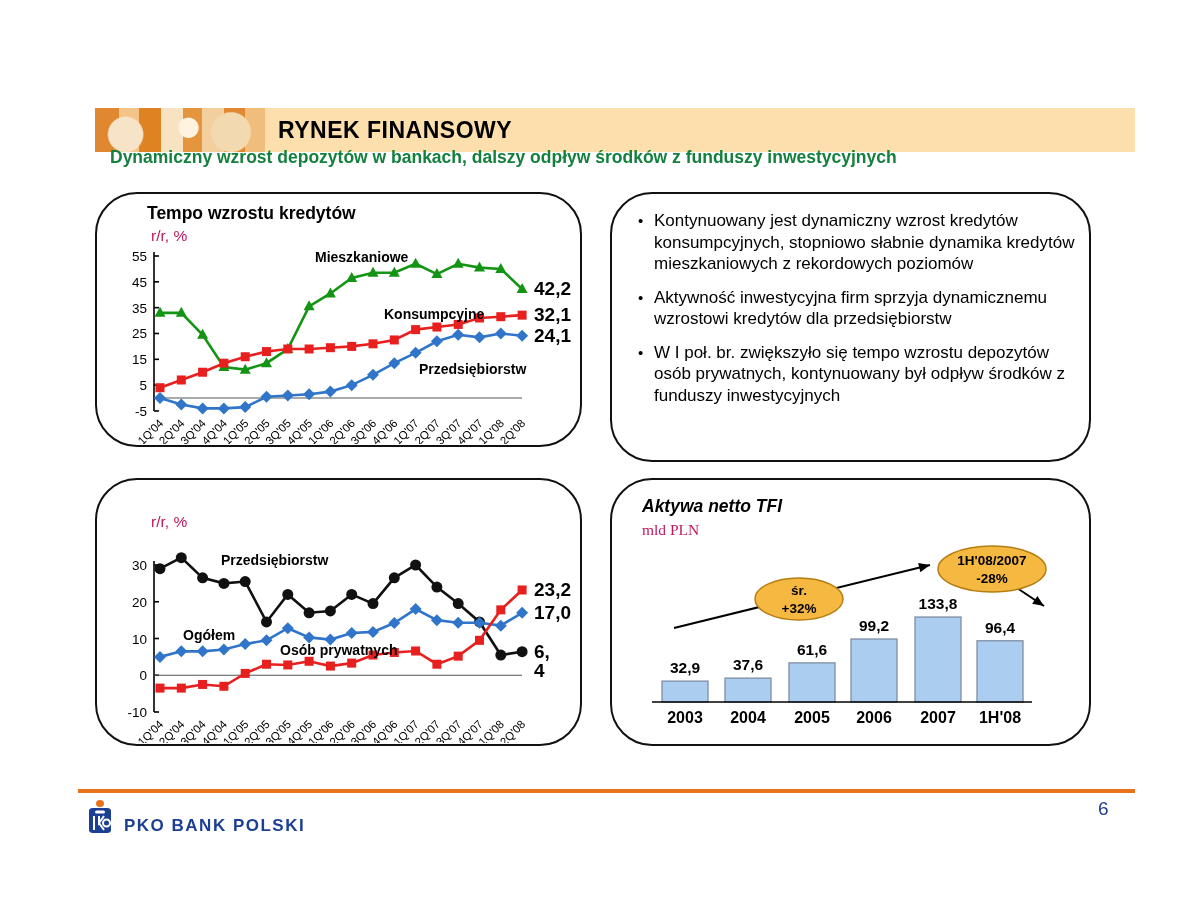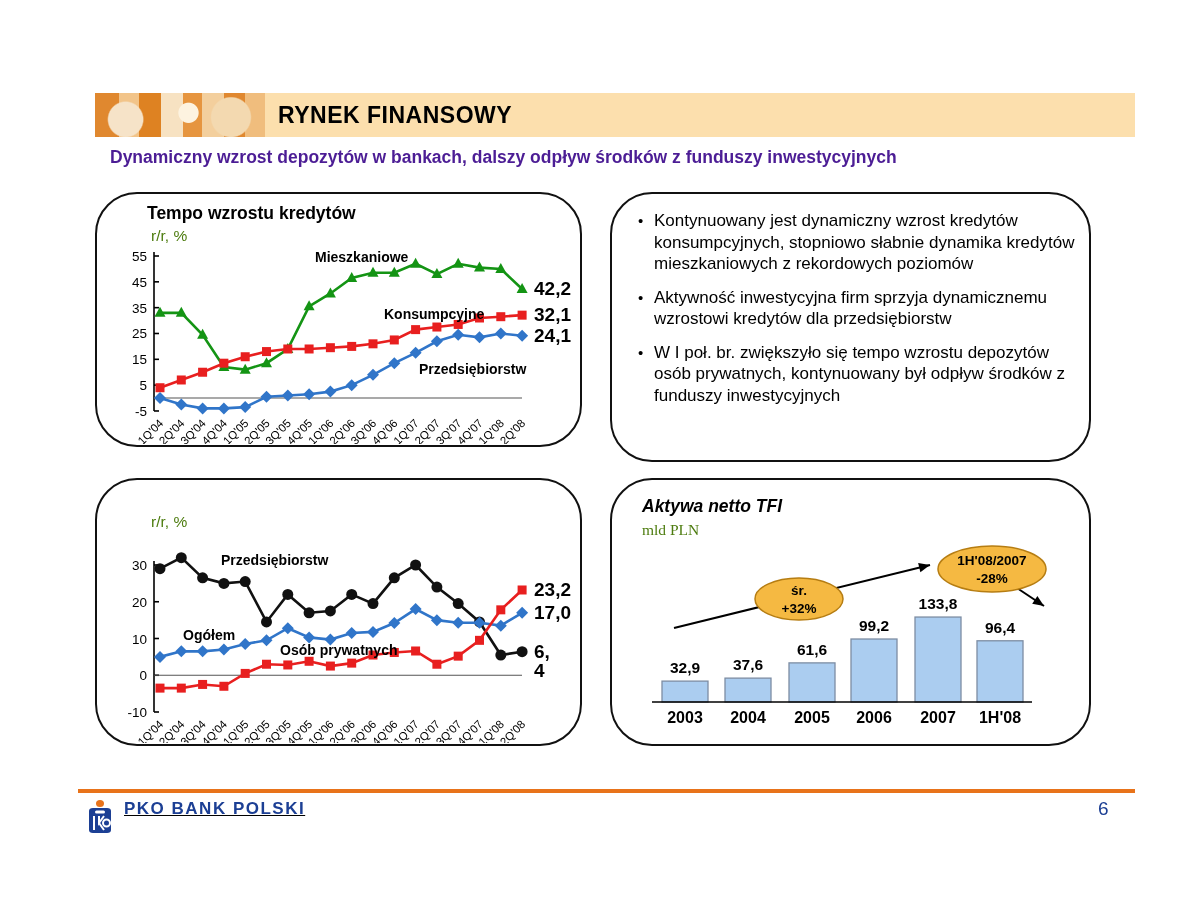--- a/index.html
+++ b/index.html
@@ -1,54 +1,54 @@
 <!DOCTYPE html>
 <html><head>
 <meta charset="utf-8">
 <style>
   * { margin:0; padding:0; box-sizing:border-box; }
   html,body { width:1188px; height:918px; background:#ffffff; font-family:"Liberation Sans", sans-serif; }
   #slide { position:relative; width:1188px; height:918px; background:#fff; overflow:hidden; }
 
   
-  #banner { position:absolute; left:95px; top:93px; width:1040px; height:44px; background:#fcdfad; }
+  #banner { position:absolute; left:95px; top:108px; width:1040px; height:44px; background:#fcdfad; }
   #banner-photo { position:absolute; left:0; top:0; width:170px; height:44px;
     background:
       radial-gradient(circle at 18% 60%, #f6e3c8 0 12%, transparent 13%),
       radial-gradient(circle at 55% 45%, #fdf3e0 0 10%, transparent 11%),
       radial-gradient(circle at 80% 55%, #f3d9b0 0 14%, transparent 15%),
       linear-gradient(90deg,#e0882f 0 14%, #f2c489 14% 26%, #de8222 26% 39%, #f7e2c2 39% 52%, #e6953f 52% 63%, #f3cf9d 63% 76%, #e0882f 76% 88%, #f0bd7d 88% 100%);
   }
   #page-title { position:absolute; left:183px; top:0; height:44px; line-height:44px;
     font-size:23px; font-weight:bold; color:#000; letter-spacing:0.5px; white-space:nowrap; }
-  #subtitle { position:absolute; left:110px; top:147px; font-size:17.5px; font-weight:bold; color:#4c1d95; white-space:nowrap; }
+  #subtitle { position:absolute; left:110px; top:147px; font-size:17.5px; font-weight:bold; color:#15803d; white-space:nowrap; }
 
   
   .panel { position:absolute; background:#fff; border:2.5px solid #111; border-radius:42px; }
   #panel-kredyty  { left:95px;  top:192px; width:487px; height:255px; }
   #panel-comments { left:610px; top:192px; width:481px; height:270px; }
   #panel-depozyty { left:95px;  top:478px; width:487px; height:268px; }
   #panel-tfi      { left:610px; top:478px; width:481px; height:268px; }
 
   .chart-title { position:absolute; left:50px; top:9px;  font-size:17.5px; font-weight:bold; color:#000; }
-  .chart-unit  { position:absolute; left:54px; top:33px; font-size:15.5px; color:#4d7c0f; }
+  .chart-unit  { position:absolute; left:54px; top:33px; font-size:15.5px; color:#be185d; }
   #panel-tfi .chart-title { left:30px; top:16px;font-style:italic; }
   #panel-tfi .chart-unit  { left:30px; top:41px;font-family:Liberation Serif, serif; }
 
   .chart-svg { position:absolute; left:0; top:0; }
   svg text { font-family:"Liberation Sans", sans-serif; }
 
   
   #comment-list { position:absolute; left:26px; top:16px; width:438px; list-style:none; }
   #comment-list li { display:flex; margin-bottom:12px; font-size:17px; line-height:1.27; color:#000; }
   #comment-list .dot { flex:0 0 16px; font-size:15px; padding-top:1px; }
 
   
   #footer-divider { position:absolute; left:78px; top:789px; width:1057px; height:4px; background:#e8731a; }
-  #pko-logo { position:absolute; left:85px; top:799px; display:flex; align-items:flex-start;text-decoration:underline; }
+  #pko-logo { position:absolute; left:85px; top:799px; display:flex; align-items:flex-end; }
   #pko-logo-text { margin-left:9px; font-size:17px; font-weight:bold; color:#1c3f94; letter-spacing:1.5px; }
   #page-number { position:absolute; left:1098px; top:798px; font-size:19px; color:#1c3f94; }
 </style>
 </head>
 <body>
 
 <div id="slide">
 
   <div id="banner">
     <div id="banner-photo"></div>

